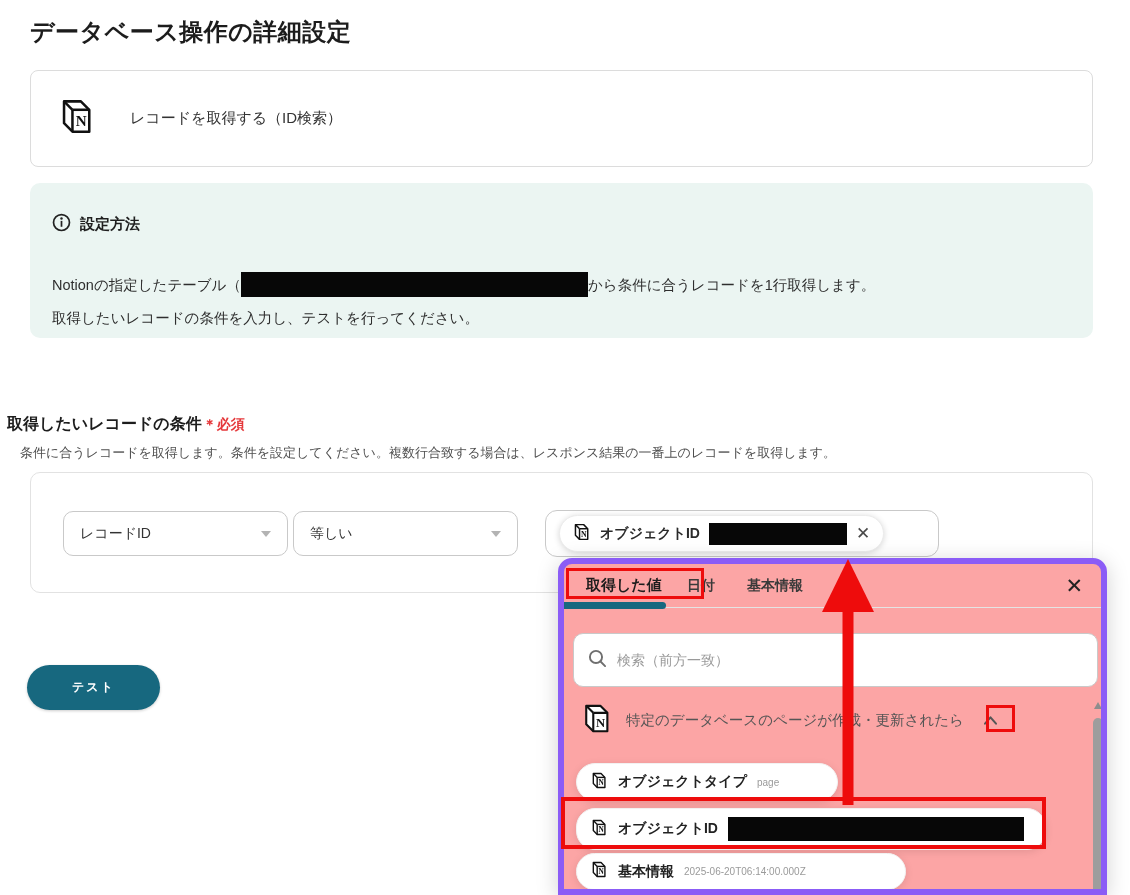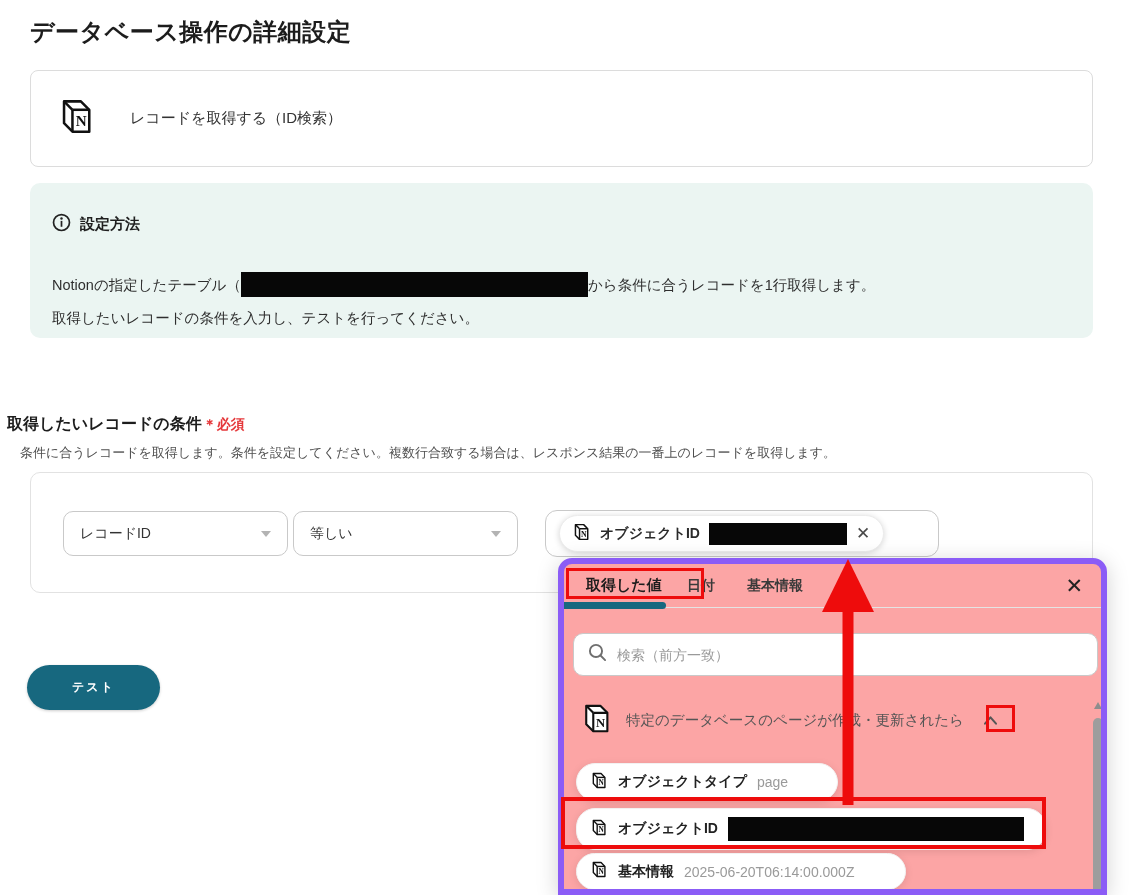--- a/index.html
+++ b/index.html
@@ -42,31 +42,31 @@
   .test-btn { position:absolute; left:27px; top:665px; width:133px; height:45px; border:none; border-radius:23px; background:#17687f; color:#fff; font-size:12px; font-weight:700; letter-spacing:2px; cursor:pointer; font-family:inherit; box-shadow:0 1px 3px rgba(0,0,0,.2); }
 
   
   .popup { position:absolute; left:558px; top:558px; width:549px; height:337px; background:#fca5a5; border:6px solid #8b5cf6; border-radius:14px 14px 0 0; box-shadow:0 4px 22px rgba(0,0,0,.18); z-index:5; overflow:hidden; }
   .tabbar { position:relative; height:44px; border-bottom:1px solid #e4e4e4; }
   .tab { position:absolute; top:13px; font-size:14px; font-weight:600; color:#3a3a3a; cursor:pointer; }
   .tab.active { top:12px; font-size:15px; font-weight:700; color:#1d1d1d; }
   .tab-1 { left:22px; } .tab-2 { left:123px; } .tab-3 { left:183px; }
   .tab-underline { position:absolute; left:0; top:38px; width:102px; height:7px; background:#17687f; border-radius:0 4px 4px 0; z-index:2; }
   .popup-close { position:absolute; right:18px; top:10px; font-size:21px; color:#222; cursor:pointer; }
-  .search-box { position:absolute; left:9px; top:69px; width:525px; height:43px; border:1px solid #c9c9c9; border-radius:10px; display:flex; align-items:center; gap:10px; padding-left:14px; background:#fff; }
+  .search-box { position:absolute; left:9px; top:69px; width:525px; height:54px; border:1px solid #c9c9c9; border-radius:10px; display:flex; align-items:center; gap:10px; padding-left:14px; background:#fff; }
   .search-box input { border:none; outline:none; flex:1; font-size:14px; color:#333; font-family:inherit; background:transparent; }
   .search-box input::placeholder { color:#9a9a9a; }
 
   .group-row { position:absolute; left:18px; top:139px; display:flex; align-items:center; gap:13px; }
   .group-row .g-label { font-size:14.5px; color:#555; }
   .collapse-btn { width:27px; height:25px; display:flex; align-items:center; justify-content:center; cursor:pointer; }
 
   .pill { position:absolute; background:#fff; border:1px solid #f2f2f2; border-radius:19px; box-shadow:0 2px 8px rgba(0,0,0,.10); display:flex; align-items:center; gap:10px; padding:0 14px; }
   .pill .p-label { font-size:14px; font-weight:700; color:#222; white-space:nowrap; }
-  .pill .p-value { font-size:14px; color:#9a9a9a; white-space:nowrap; }
+  .pill .p-value { font-size:10px; color:#9a9a9a; white-space:nowrap; }
   .item-1 { left:12px; top:199px; width:262px; height:38px; }
   .item-2 { left:12px; top:244px; width:470px; height:42px; }
   .item-2 .redact { width:296px; height:24px; vertical-align:middle; }
   .item-3 { left:12px; top:289px; width:330px; height:37px; }
   .item-4 { left:12px; top:331px; width:330px; height:37px; }
 
   .scrollbar { position:absolute; left:529px; top:132px; width:11px; bottom:0; }
   .scroll-up { position:absolute; left:1px; top:6px; width:0; height:0; border-left:4.5px solid transparent; border-right:4.5px solid transparent; border-bottom:7px solid #8d8d8d; }
   .scroll-thumb { position:absolute; left:0; top:22px; width:10px; height:183px; background:#9d9d9d; border-radius:5px; }
 

